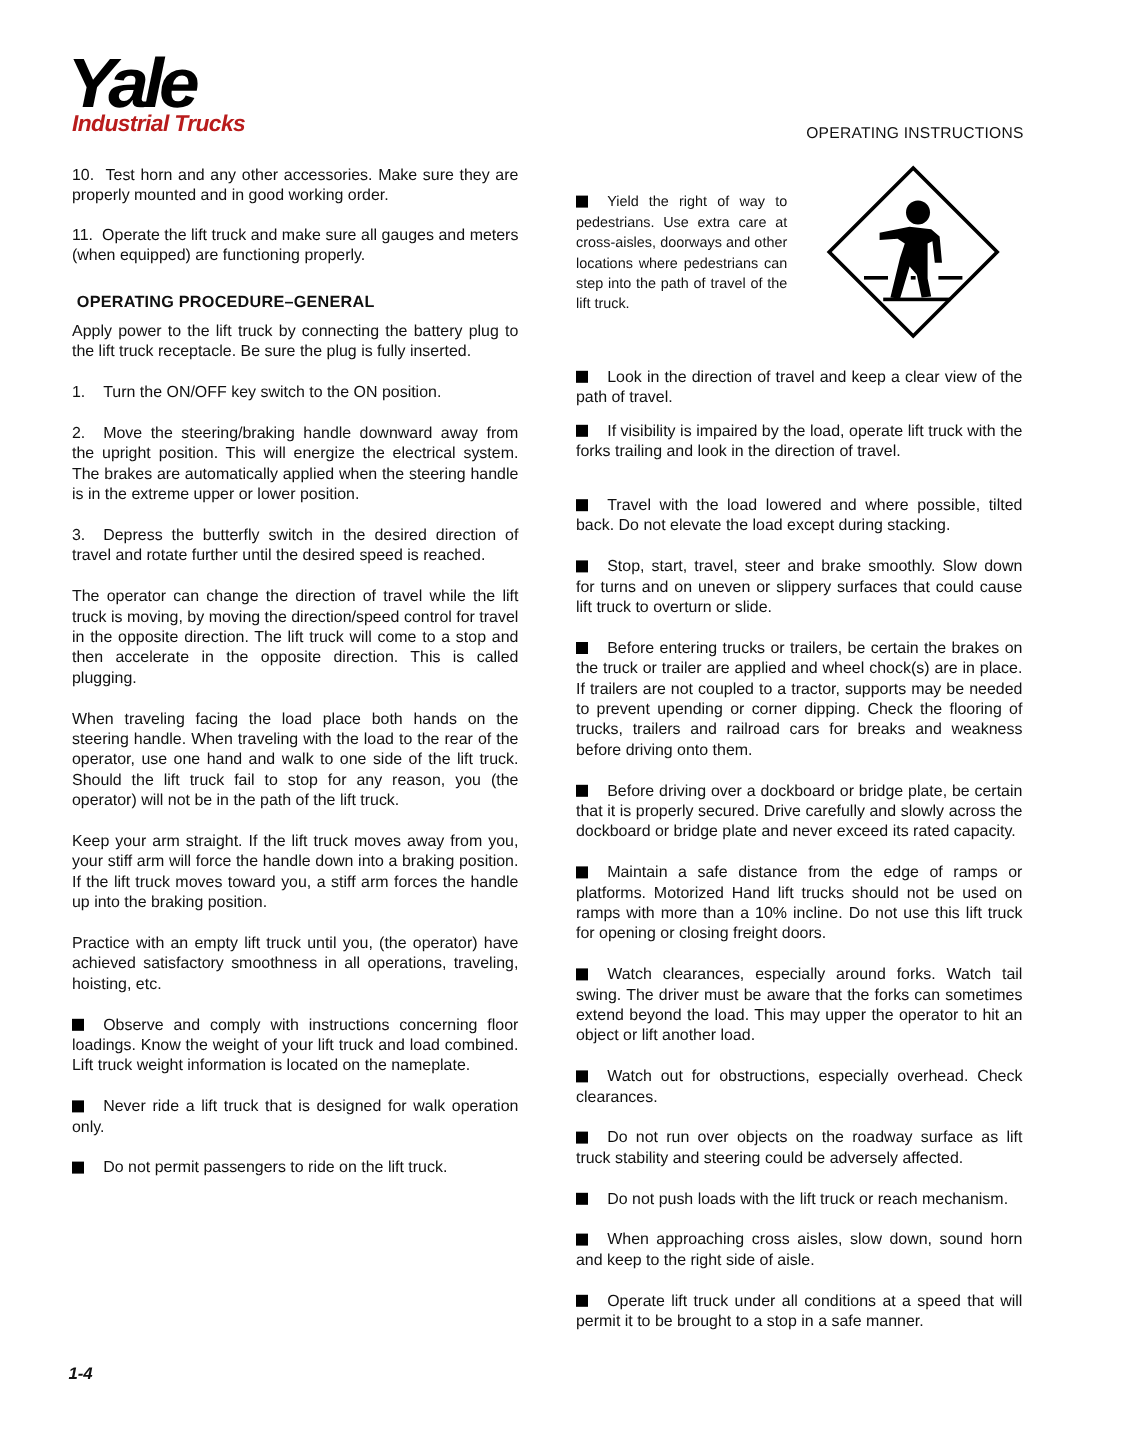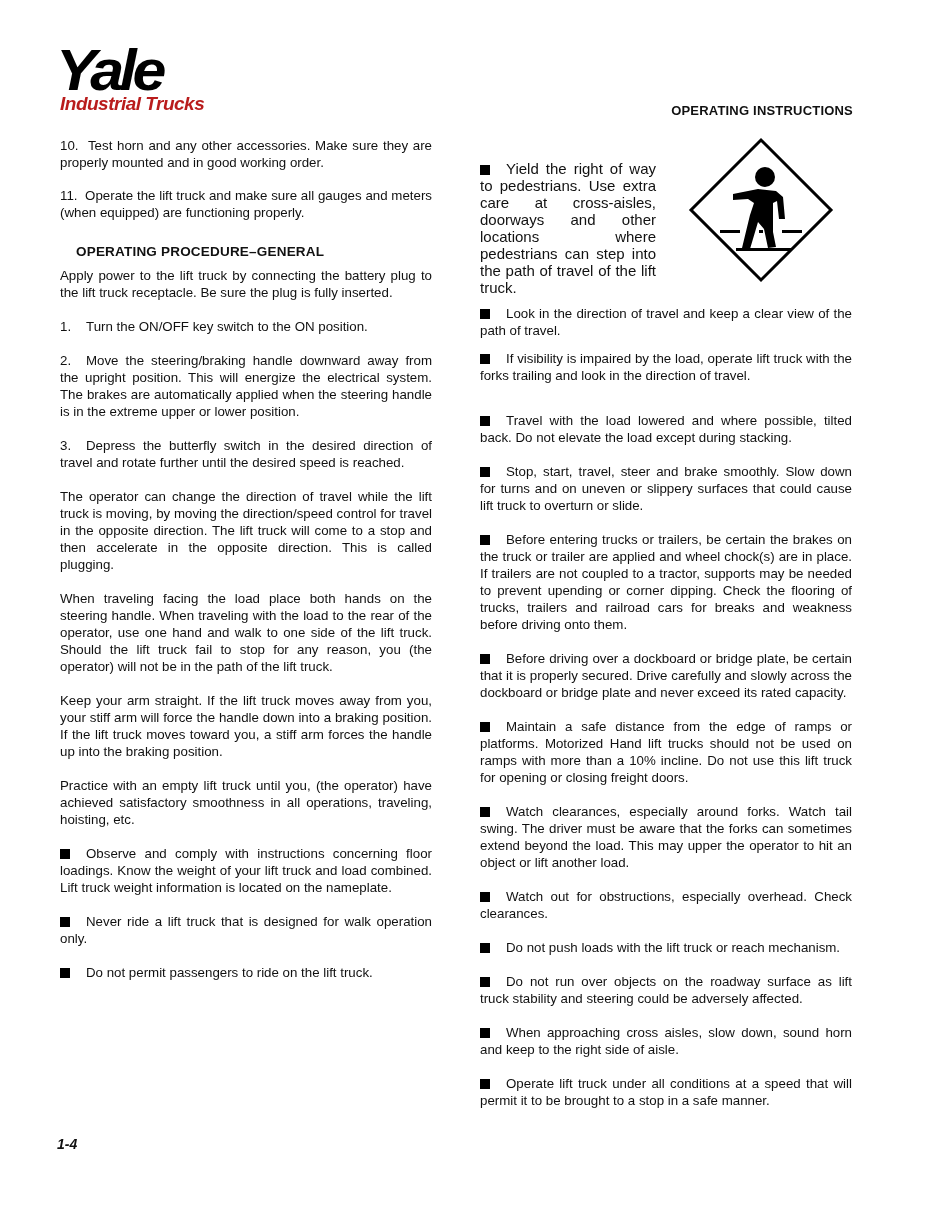--- a/index.html
+++ b/index.html
@@ -13,35 +13,35 @@
     font-family: "Liberation Sans", sans-serif; font-weight: bold; font-style: italic;
     font-size: 58px; letter-spacing: -4px; line-height: 48px; color: #000;
     transform: scaleX(1.05); transform-origin: left;
   }
   .logo-sub {
     font-family: "Liberation Sans", sans-serif; font-weight: bold; font-style: italic;
     font-size: 19px; letter-spacing: -0.5px; line-height: 20px; color: #b91c1c; margin-left: 4px;
   }
   .header-right {
     position: absolute; right: 82px; top: 103px;
-    font-size: 13px; font-weight: bold; letter-spacing: 0.2px;
+    font-size: 13px; font-weight: normal; letter-spacing: 0.2px;
   }
   .col { position: absolute; font-size: 13.3px; line-height: 17px; }
   .col-left { left: 60px; top: 137px; width: 372px; }
   .col-right { left: 480px; top: 305px; width: 372px; }
   p { margin: 0; text-align: justify; }
   .gap-s { margin-bottom: 16px; }
   .gap-m { margin-bottom: 17px; }
-  .heading { font-weight: bold; font-size: 13.5px; margin: 22px 0 7px 16px; letter-spacing: 0.2px; }
+  .heading { font-weight: bold; font-size: 13.5px; margin: 22px 0 7px 4px; letter-spacing: 0.2px; }
   .num { display: inline-block; width: 26px; }
   .bullet {
     display: inline-block; width: 10px; height: 10px; background: #000;
     margin-right: 16px; vertical-align: -1px;
   }
-  .yield-block { position: absolute; left: 480px; top: 160px; width: 176px; font-size: 15px; line-height: 17px; }
+  .yield-block { position: absolute; left: 480px; top: 160px; width: 176px; font-size: 12px; line-height: 17px; }
   .sign { position: absolute; left: 688px; top: 137px; width: 146px; height: 146px; }
   .page-num { position: absolute; left: 57px; top: 1136px; font-size: 14px; font-style: italic; font-weight: bold; }
 </style>
 </head>
 <body>
 
 <div class="logo">
   <div class="logo-main">Yale</div>
   <div class="logo-sub">Industrial Trucks</div>
 </div>
@@ -86,19 +86,19 @@
 <div class="col col-right">
   <p style="margin-bottom:11px"><span class="bullet"></span><span>Look in the direction of travel and keep a clear view of the path of travel.</span></p>
   <p style="margin-bottom:28px"><span class="bullet"></span><span>If visibility is impaired by the load, operate lift truck with the forks trailing and look in the direction of travel.</span></p>
   <p class="gap-m"><span class="bullet"></span><span>Travel with the load lowered and where possible, tilted back. Do not elevate the load except during stacking.</span></p>
   <p class="gap-m"><span class="bullet"></span><span>Stop, start, travel, steer and brake smoothly. Slow down for turns and on uneven or slippery surfaces that could cause lift truck to overturn or slide.</span></p>
   <p class="gap-m"><span class="bullet"></span><span>Before entering trucks or trailers, be certain the brakes on the truck or trailer are applied and wheel chock(s) are in place. If trailers are not coupled to a tractor, supports may be needed to prevent upending or corner dipping. Check the flooring of trucks, trailers and railroad cars for breaks and weakness before driving onto them.</span></p>
   <p class="gap-m"><span class="bullet"></span><span>Before driving over a dockboard or bridge plate, be certain that it is properly secured. Drive carefully and slowly across the dockboard or bridge plate and never exceed its rated capacity.</span></p>
   <p class="gap-m"><span class="bullet"></span><span>Maintain a safe distance from the edge of ramps or platforms. Motorized Hand lift trucks should not be used on ramps with more than a 10% incline. Do not use this lift truck for opening or closing freight doors.</span></p>
   <p class="gap-m"><span class="bullet"></span><span>Watch clearances, especially around forks. Watch tail swing. The driver must be aware that the forks can sometimes extend beyond the load. This may upper the operator to hit an object or lift another load.</span></p>
   <p class="gap-m"><span class="bullet"></span><span>Watch out for obstructions, especially overhead. Check clearances.</span></p>
+  <p class="gap-m"><span class="bullet"></span><span>Do not run over objects on the roadway surface as lift truck stability and steering could be adversely affected.</span></p>
   <p class="gap-m"><span class="bullet"></span><span>Do not push loads with the lift truck or reach mechanism.</span></p>
-  <p class="gap-m"><span class="bullet"></span><span>Do not run over objects on the roadway surface as lift truck stability and steering could be adversely affected.</span></p>
   <p class="gap-m"><span class="bullet"></span><span>When approaching cross aisles, slow down, sound horn and keep to the right side of aisle.</span></p>
   <p><span class="bullet"></span><span>Operate lift truck under all conditions at a speed that will permit it to be brought to a stop in a safe manner.</span></p>
 </div>
 
 <div class="page-num">1-4</div>
 
 </body></html>

